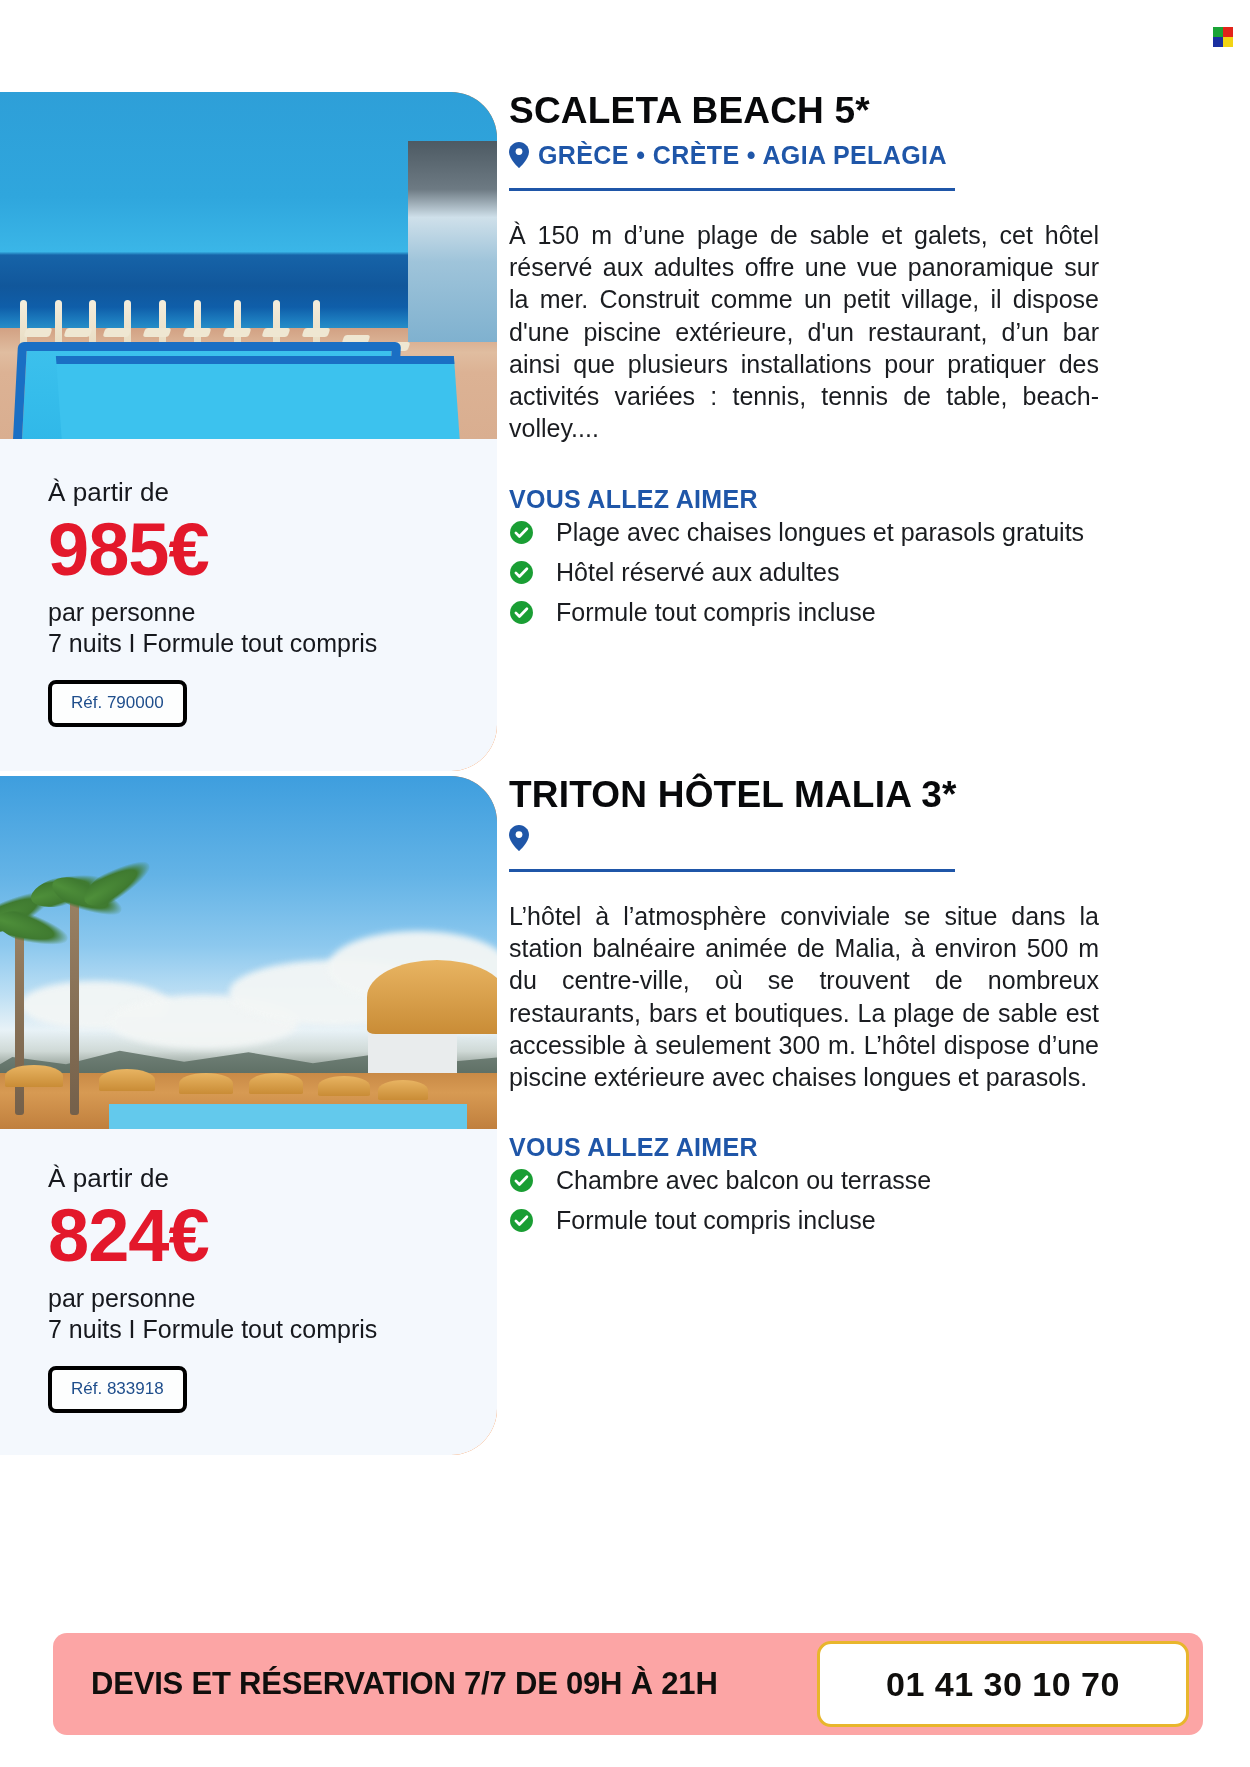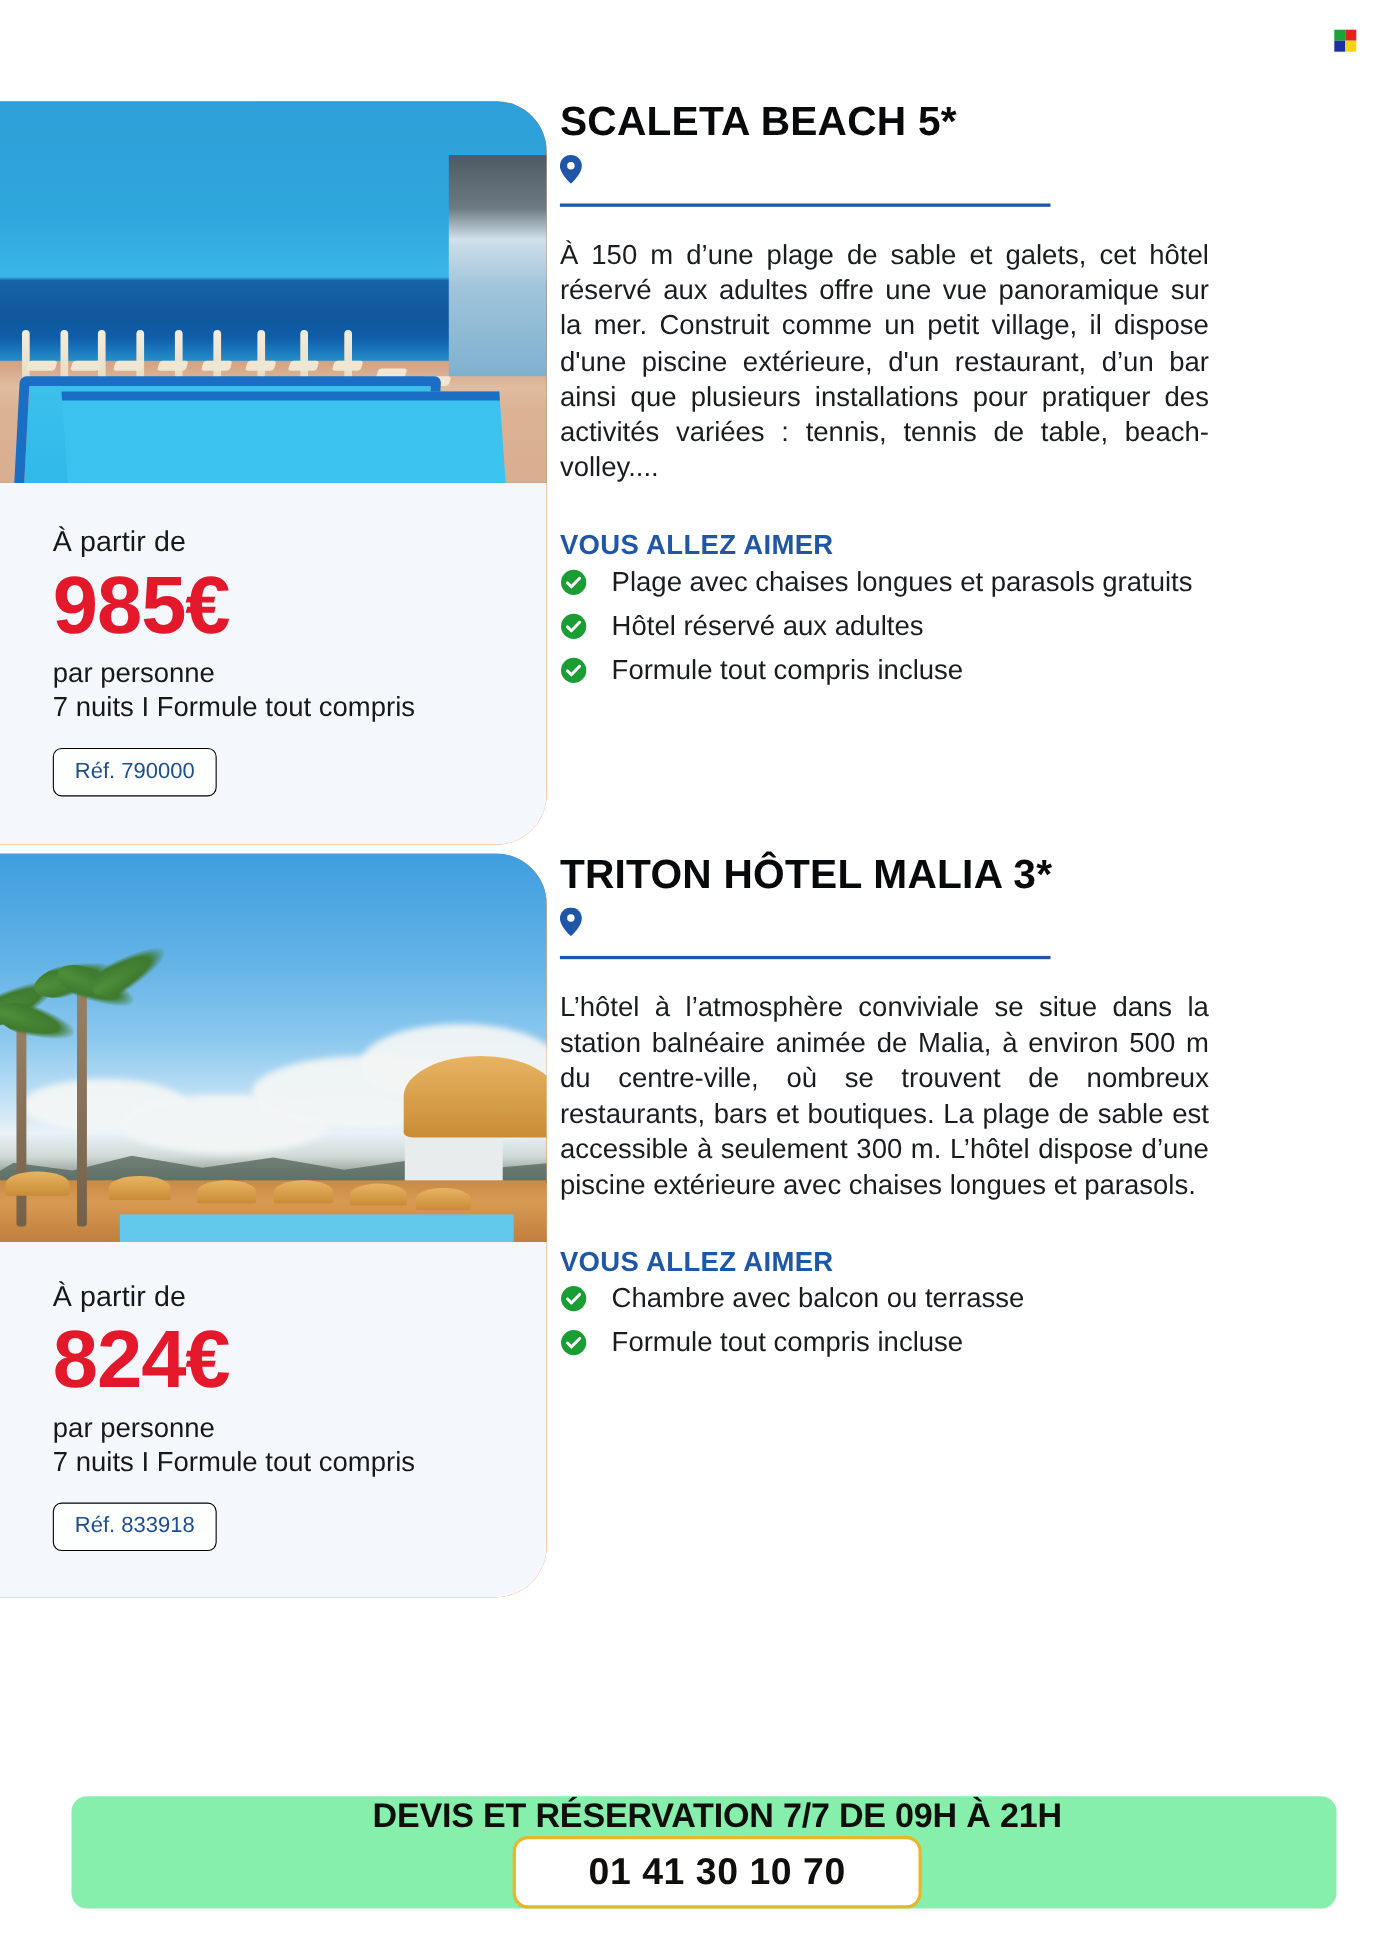--- a/index.html
+++ b/index.html
@@ -186,25 +186,25 @@
     line-height: 1.22;
   }
   .nights {
     font-size: 25px;
     color: #16181d;
     line-height: 1.22;
     margin-bottom: 22px;
   }
   .ref-badge {
     display: inline-block;
-    border: 1px solid #000000;
+    border: 4px solid #000000;
     border-radius: 8px;
     background: #fdfefe;
     color: #1f4e8c;
-    font-size: 20px;
+    font-size: 17px;
     padding: 9px 19px 10px 19px;
   }
 
   
   .text-col {
     flex: 1;
     padding: 0 160px 0 12px;
     position: relative;
   }
   .offer-2 .text-col { padding-top: 0; }
@@ -257,31 +257,30 @@
     gap: 22px;
     font-size: 25px;
     color: #1a1c20;
     margin-bottom: 11px;
   }
   .check-icon { flex: 0 0 auto; display: block; }
 
   
   .footer-banner {
     position: absolute;
-    left: 65px;
+    left: 53px;
     top: 1633px;
     width: 1150px;
     height: 102px;
-    background: #86efac;
+    background: #fca5a5;
     border-radius: 14px;
     display: flex;
     align-items: center;
     justify-content: space-between;
     padding: 0 14px 0 38px;
-    flex-direction: column;
   }
   .footer-text {
     font-size: 31px;
     font-weight: bold;
     color: #100f0d;
     letter-spacing: -.2px;
   }
   .phone-pill {
     background: #ffffff;
     border: 3px solid #e8b62c;
@@ -353,20 +352,21 @@
   <div class="text-col">
     <h2 class="hotel-name">SCALETA BEACH 5*</h2>
 
     <div class="locline">
       <span>
         <svg class="pin-icon" width="20" height="26" viewBox="0 0 20 26">
           <path d="M10 0C4.5 0 0 4.4 0 9.9C0 17 10 26 10 26S20 17 20 9.9C20 4.4 15.5 0 10 0Z" fill="#1f56a8"></path>
           <circle cx="10" cy="9.6" r="3.4" fill="#ffffff"></circle>
         </svg>
       </span>
+      <span>GRÈCE • CRÈTE • AGIA PELAGIA</span>
     </div>
 
     <div class="rule"></div>
 
     <p class="desc">À 150 m d’une plage de sable et galets, cet hôtel réservé aux adultes offre une vue panoramique sur la mer. Construit comme un petit village, il dispose d'une piscine extérieure, d'un restaurant, d’un bar ainsi que plusieurs installations pour pratiquer des activités variées : tennis, tennis de table, beach-volley....</p>
 
     <div class="like-title">VOUS ALLEZ AIMER</div>
 
     <ul class="like-list">
       <li class="like-item">

